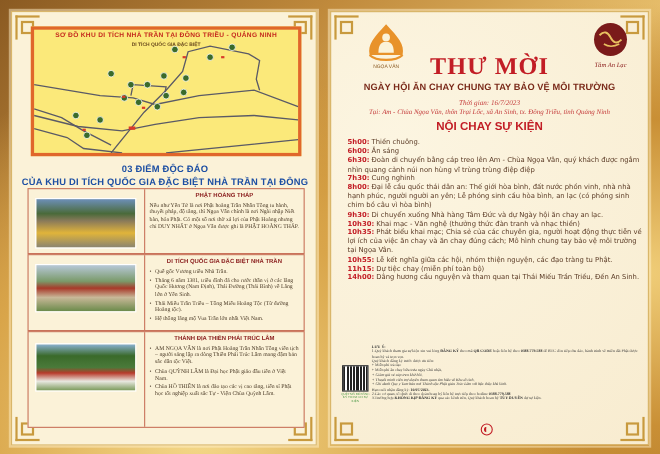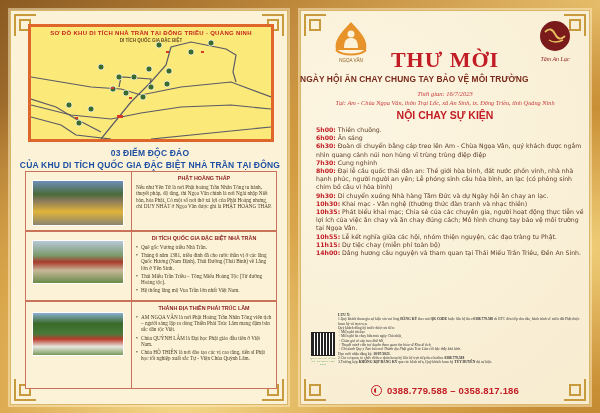--- a/index.html
+++ b/index.html
@@ -37,21 +37,21 @@
 .site h4{font:bold 5.4px "Liberation Sans",sans-serif;color:#8a1d1d;text-align:center;margin-bottom:3px}
 .site p{font-size:5.2px;line-height:6.4px;color:#4a3a26}
 .site ul{list-style:none}
 .site li{font-size:5.2px;line-height:6.2px;color:#4a3a26;padding-left:5px;position:relative;margin-bottom:2px}
 .site li::before{content:"•";position:absolute;left:0;color:#4a3a26}
 
 
 .logo-nv{position:absolute;left:330px;top:20px;width:42px;height:44px}
 .logo-tal{position:absolute;left:533px;top:18px;width:44px;height:46px}
 .title{position:absolute;left:300px;width:290px;top:47px;text-align:center;font:bold 22px "Liberation Serif",serif;color:#c21d25;letter-spacing:1px}
-.subtitle{position:absolute;left:300px;width:290px;top:74px;text-align:left;font:bold 8.4px "Liberation Sans",sans-serif;color:#7a2a1a;letter-spacing:.1px}
+.subtitle{position:absolute;left:300px;width:290px;top:74px;text-align:center;font:bold 8.4px "Liberation Sans",sans-serif;color:#7a2a1a;letter-spacing:.1px}
 .time{position:absolute;left:300px;width:290px;top:90px;text-align:center;font:italic 6.5px "Liberation Serif",serif;color:#c43b3b}
 .place{position:absolute;left:300px;width:290px;top:99px;text-align:center;font:italic 6.3px "Liberation Serif",serif;color:#c43b3b}
 .content-title{position:absolute;left:300px;width:290px;top:109px;text-align:center;font:bold 10.5px "Liberation Sans",sans-serif;color:#c21d25}
 .schedule{position:absolute;left:316px;top:126px;width:268px}
 .sch-item{font:6.2px "DejaVu Sans",sans-serif;line-height:8.2px;color:#5a3a25}
 .sch-item .t{font-weight:bold;color:#c21d25}
 
 .note{position:absolute;left:338px;top:313px;width:246px;font-size:3.6px;line-height:4.3px;color:#333}
 .note b{font-weight:bold}
 .note .it{font-style:italic}
@@ -212,14 +212,14 @@
   <div class="it">+ <span>Ghi danh Quy y Tam bảo nơi Thánh địa Phật giáo Trúc Lâm với bậc thầy khả kính.</span></div>
   <div><span>Hạn cuối nhận đăng ký: </span><b>10/07/2023.</b></div>
   <div><span>2.Các cơ quan, tổ chức đi theo đoàn hoan hỷ liên hệ trực tiếp theo hotline </span><b>0388.779.588</b></div>
   <div><span>3.Trường hợp </span><b>KHÔNG KỊP ĐĂNG KÝ</b><span> qua các kênh trên, Quý khách hoan hỷ </span><b>TÙY DUYÊN</b><span> dự sự kiện.</span></div>
 </div>
 
 <div class="qr"></div>
 <div class="qr-cap">QUÉT MÃ ĐỂ ĐĂNG KÝ THAM GIA SỰ KIỆN</div>
 
 <div class="hotline">
-  <span class="phone"></span><span>0388.779.588 – 0358.817.186</span>
+  <span class="phone"></span>
 </div>
 
 </body></html>

